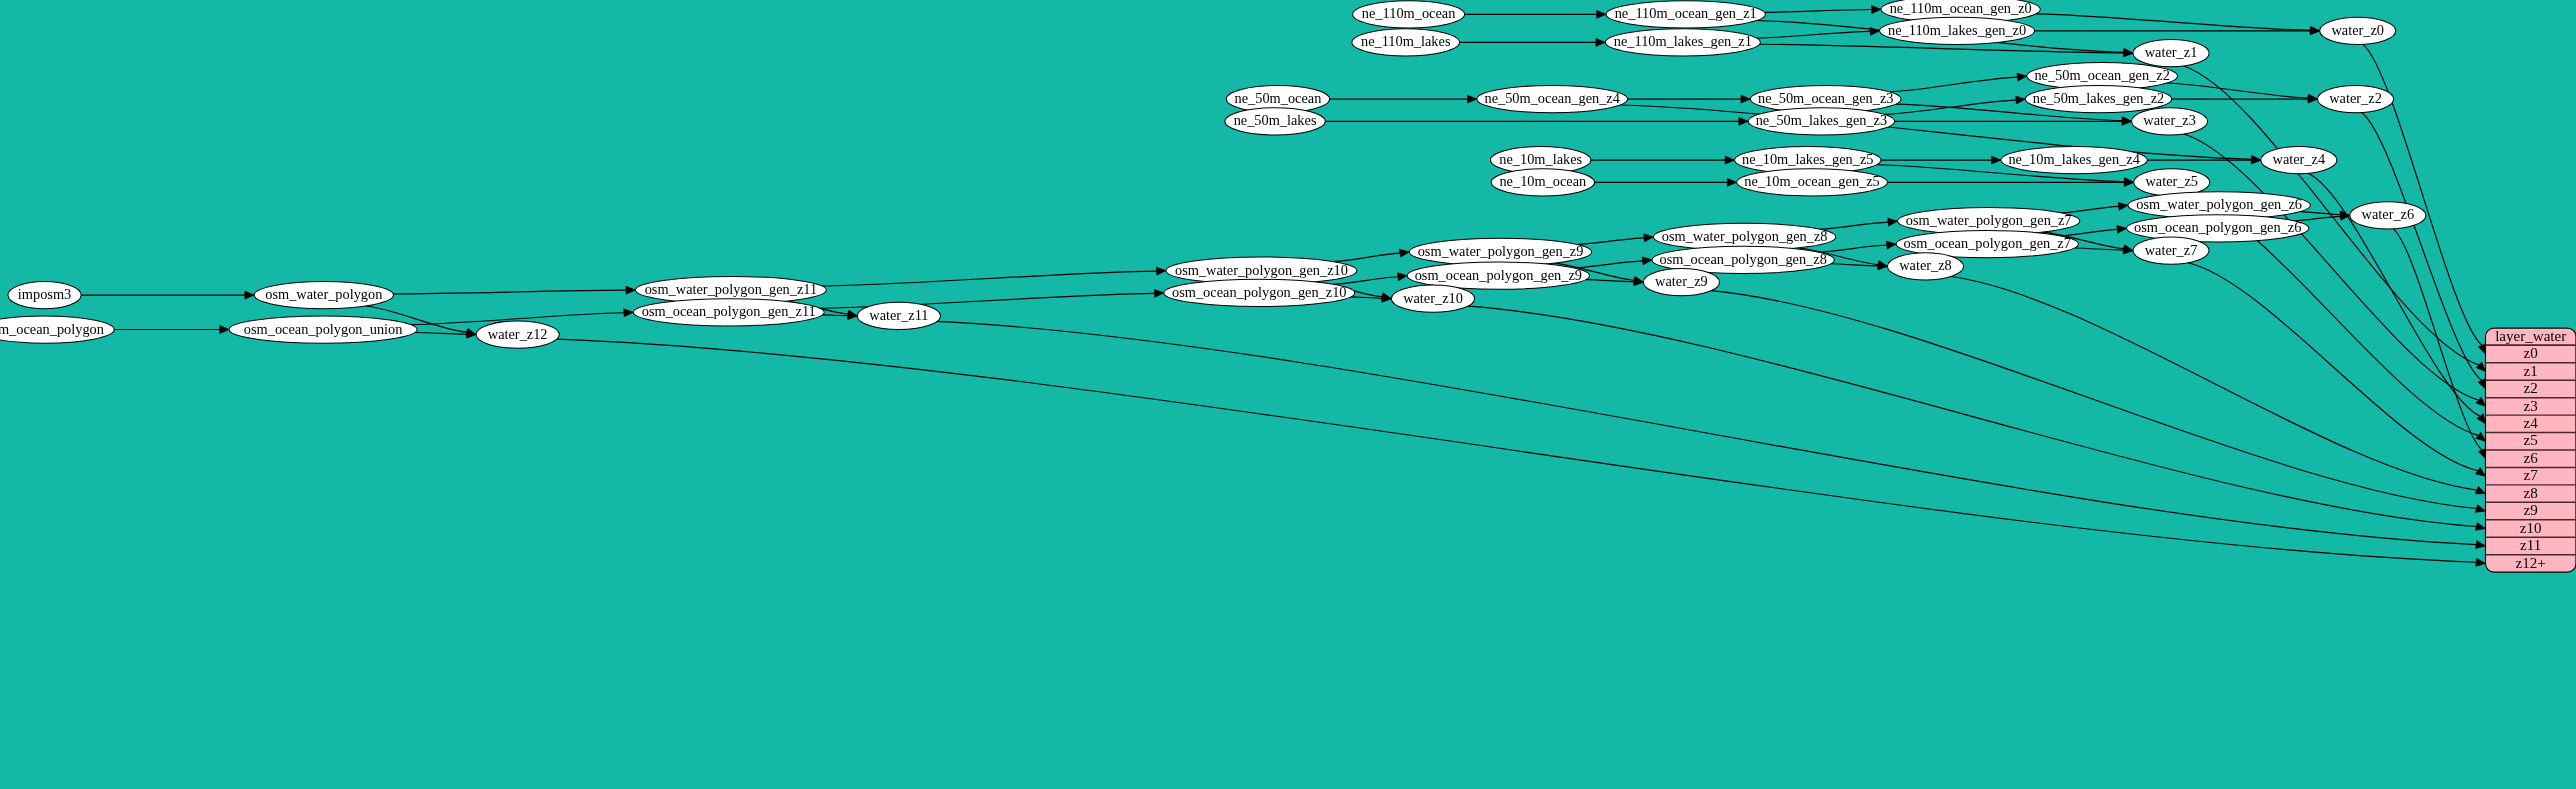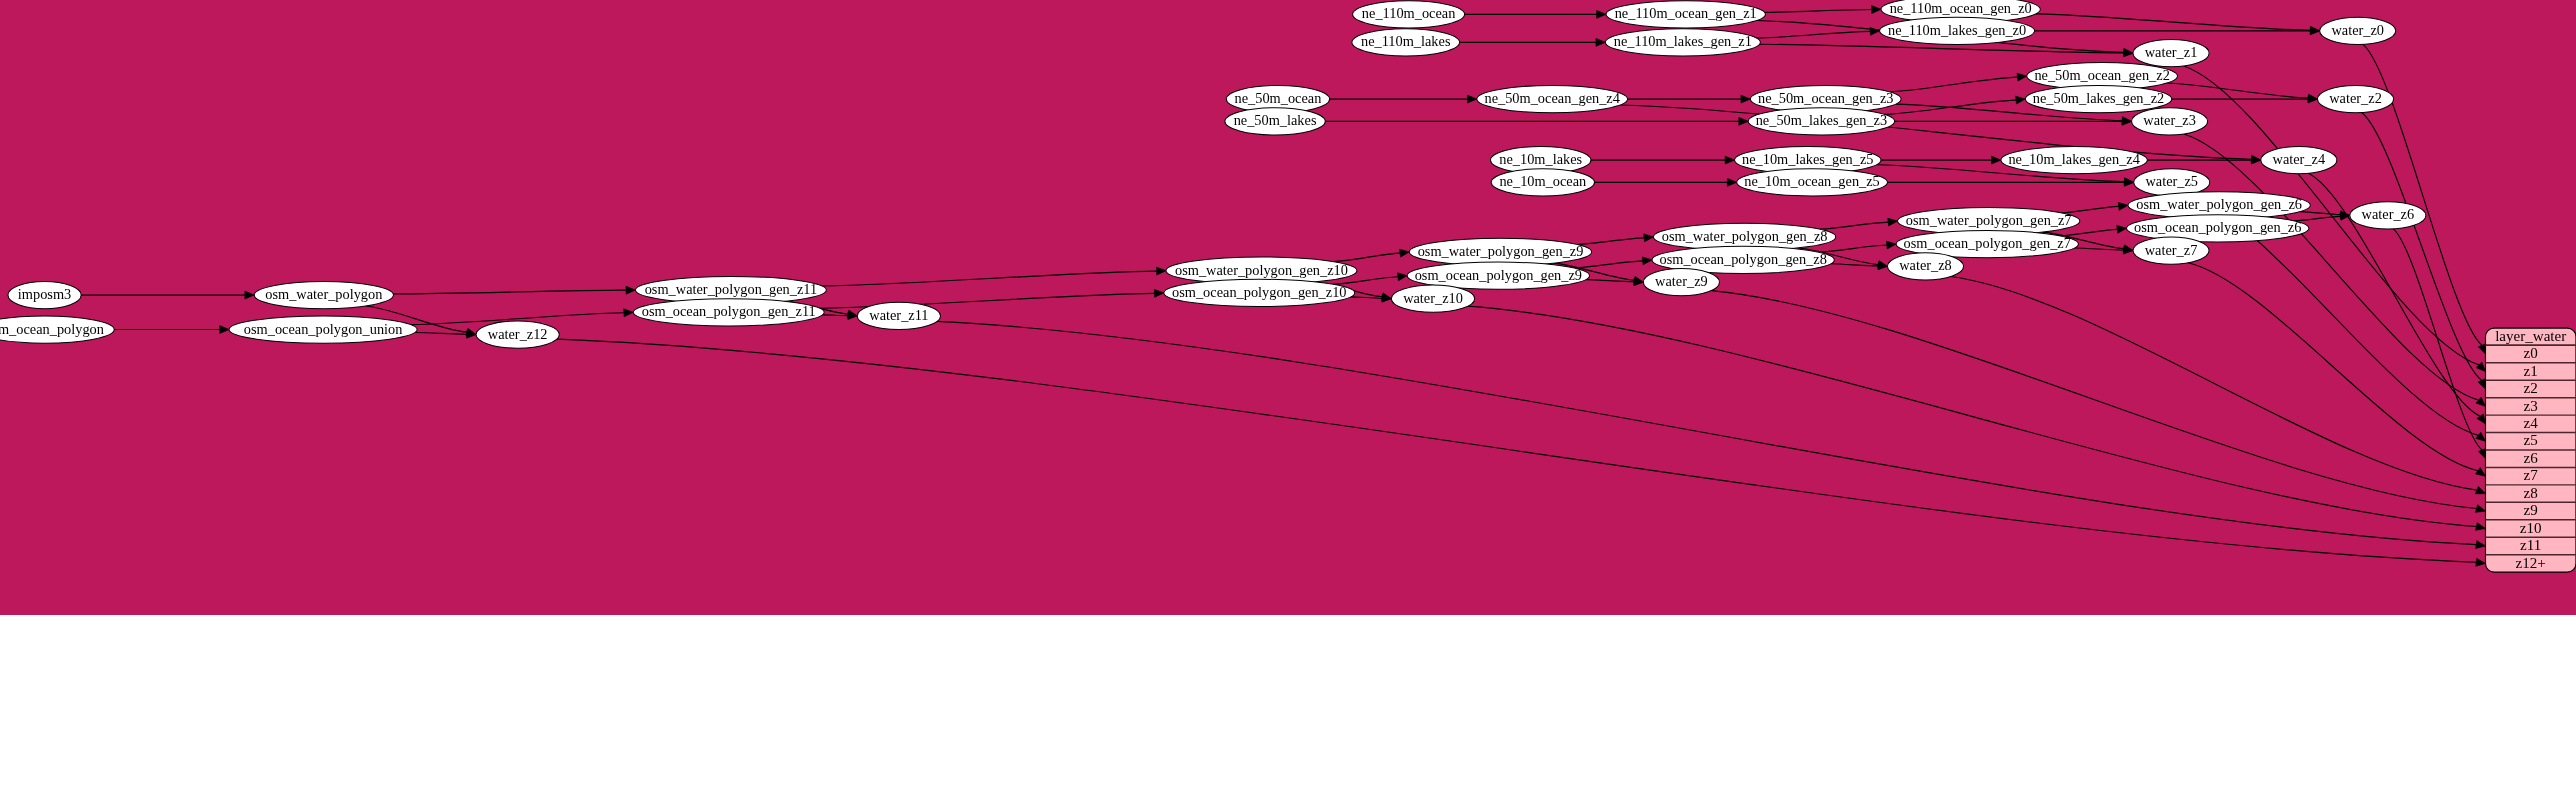--- a/index.html
+++ b/index.html
@@ -3,22 +3,22 @@
 <meta charset="utf-8">
 <style>
   html, body {
     margin: 0;
     padding: 0;
     background: #ffffff;
   }
   #canvas {
     position: relative;
     width: 2576px;
-    height: 615px;
-    background: #be185d;
+    height: 789px;
+    background: #14b8a6;
     font-family: "Liberation Serif", serif;
   }
   svg#graph {
     position: absolute;
     left: 0;
     top: 0;
     width: 2576px;
     height: 789px;
   }
   .node-ellipse {

